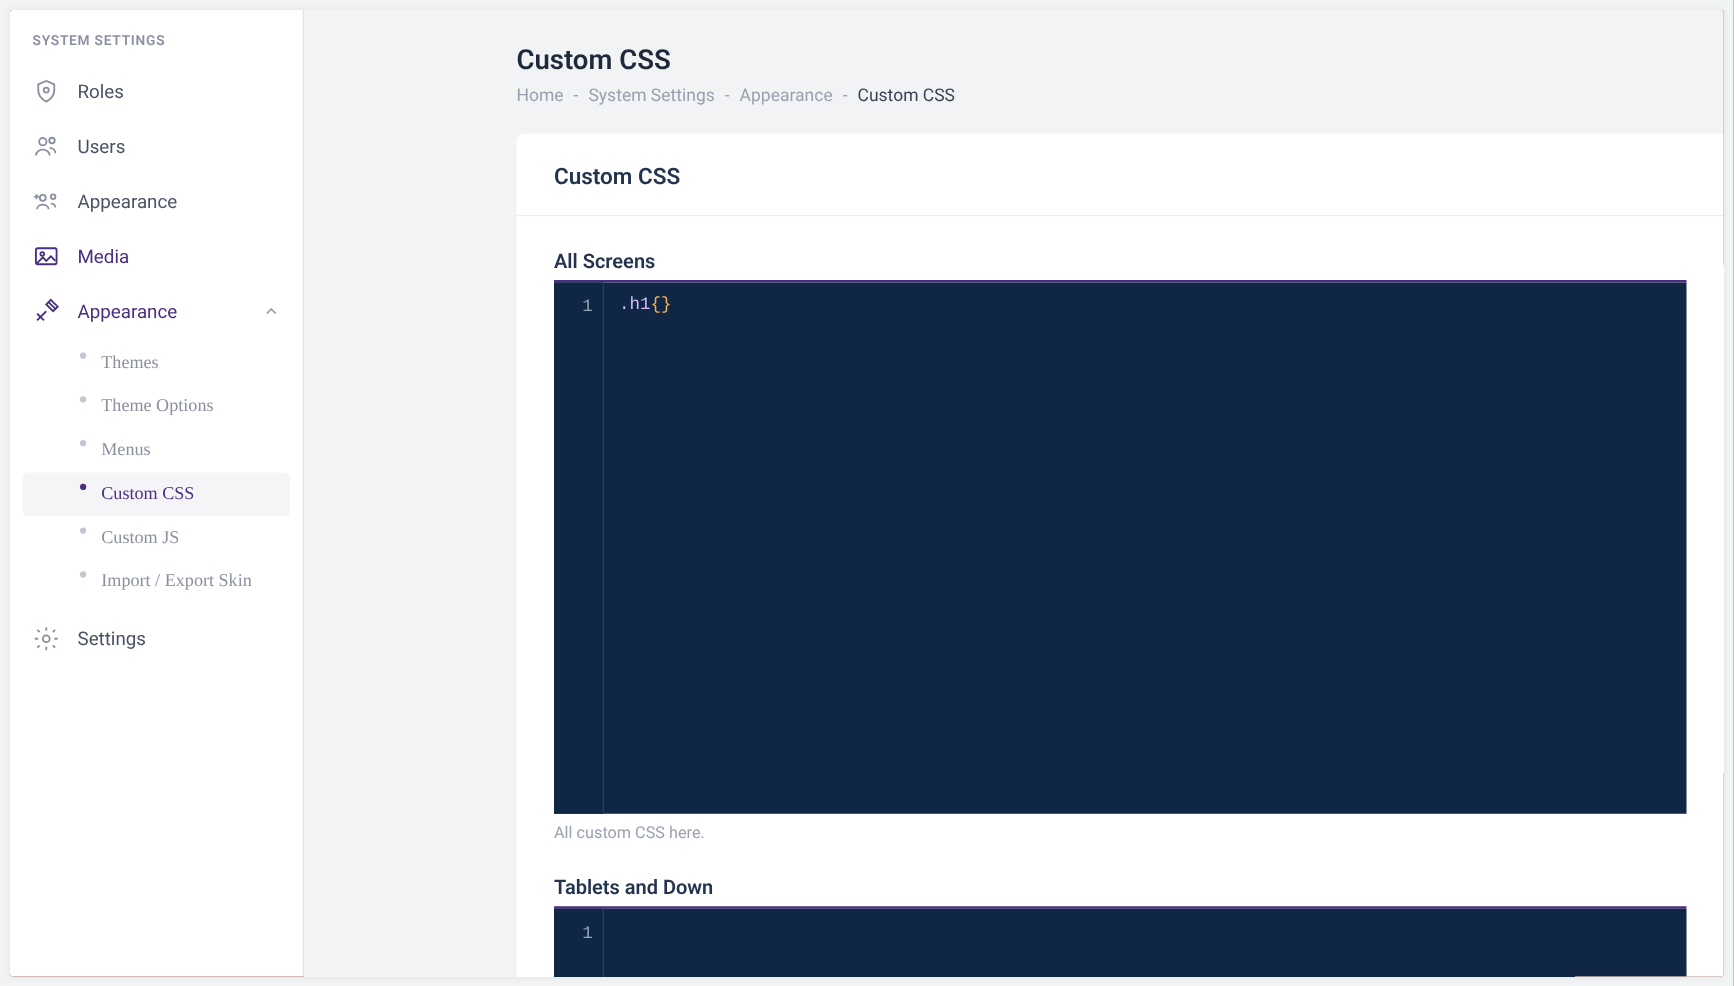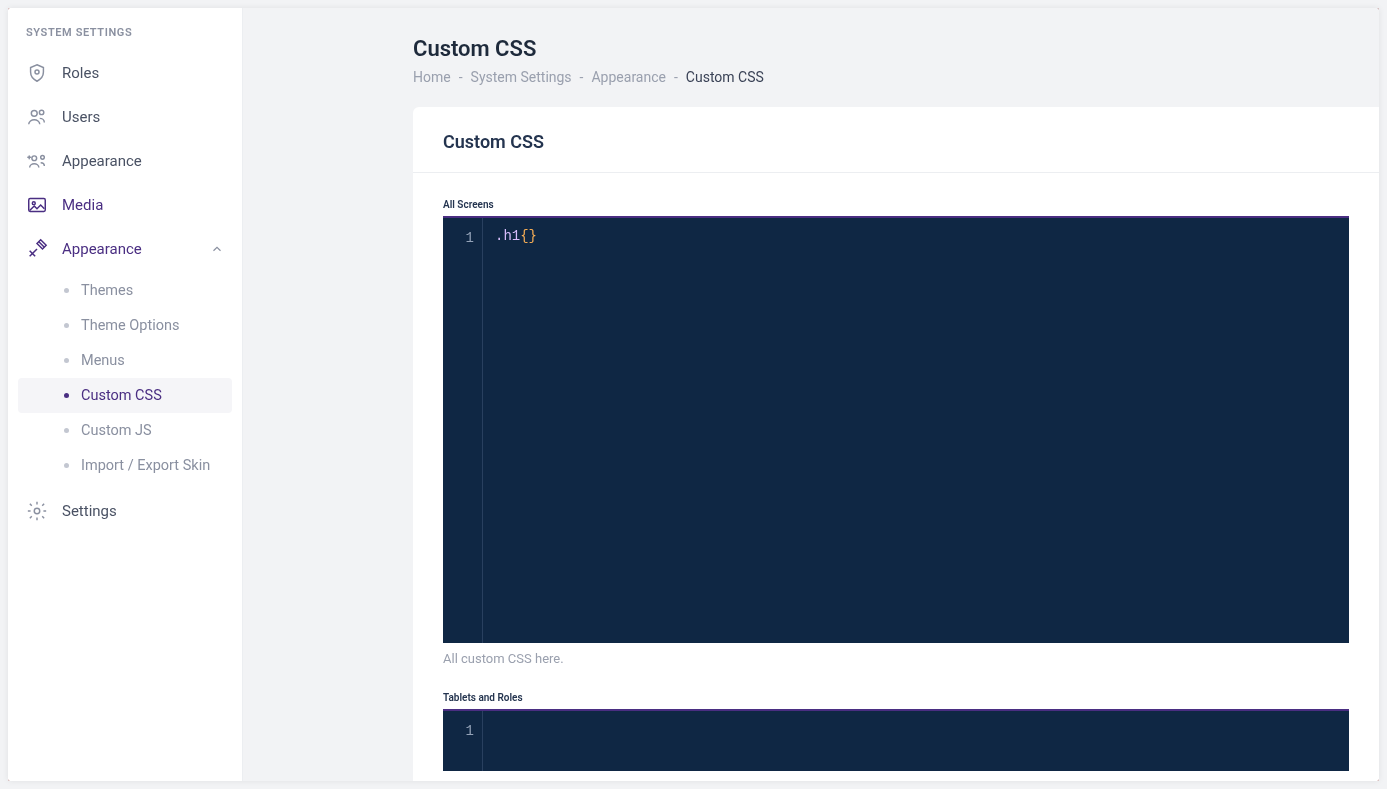--- a/index.html
+++ b/index.html
@@ -60,28 +60,29 @@
 .nav-item .icon svg { width: 22px; height: 22px; stroke: #8a90a0; fill: none; stroke-width: 1.6; }
 .nav-item.active .icon svg { stroke: #4a2e82; }
 .nav-item .chev {
   margin-left: auto;
   width: 14px; height: 14px;
 }
 .nav-item .chev svg { width: 14px; height: 14px; stroke: #8a90a0; stroke-width: 2; fill: none; }
 .sub-items { padding: 2px 0 6px 0; }
 .sub-item {
   display: flex;
-  align-items: center;
+  align-items: flex-start;
   gap: 12px;
   padding: 9px 18px 9px 46px;
   font-size: 14.5px;
   color: #8a90a0;
   cursor: pointer;
   border-radius: 4px;
   margin: 0 10px;
+  font-family: Liberation Serif, serif;
 }
 .sub-item .dot {
   width: 5px; height: 5px; background: #c3c7d1; border-radius: 50%;
   flex-shrink: 0;
 }
 .sub-item.selected {
   background: #f5f5f8;
   color: #4a2e82;
 }
 .sub-item.selected .dot { background: #4a2e82; }
@@ -125,21 +126,21 @@
   padding: 24px 30px 20px 30px;
   font-size: 18px;
   font-weight: 600;
   color: #24344f;
   border-bottom: 1px solid #eceef1;
 }
 .card-body { padding: 26px 30px 30px 30px; }
 
 .field-block { margin-bottom: 26px; }
 .field-label {
-  font-size: 10px;
+  font-size: 16px;
   font-weight: 600;
   color: #24344f;
   padding-bottom: 6px;
   border-bottom: 2px solid #4a2e82;
   margin-bottom: 0;
 }
 .code-editor {
   background: #0f2744;
   display: flex;
   min-height: 60px;
@@ -305,21 +306,21 @@
             <div class="code-editor tall">
               <div class="gutter">
                 <div>1</div>
               </div>
               <div class="code-area"><span class="sel">.h1</span><span class="brace">{}</span></div>
             </div>
             <div class="help-text">All custom CSS here.</div>
           </div>
 
           <div class="field-block">
-            <div class="field-label">Tablets and Roles</div>
+            <div class="field-label">Tablets and Down</div>
             <div class="code-editor">
               <div class="gutter">
                 <div>1</div>
               </div>
               <div class="code-area"></div>
             </div>
           </div>
 
         </div>
       </section>

